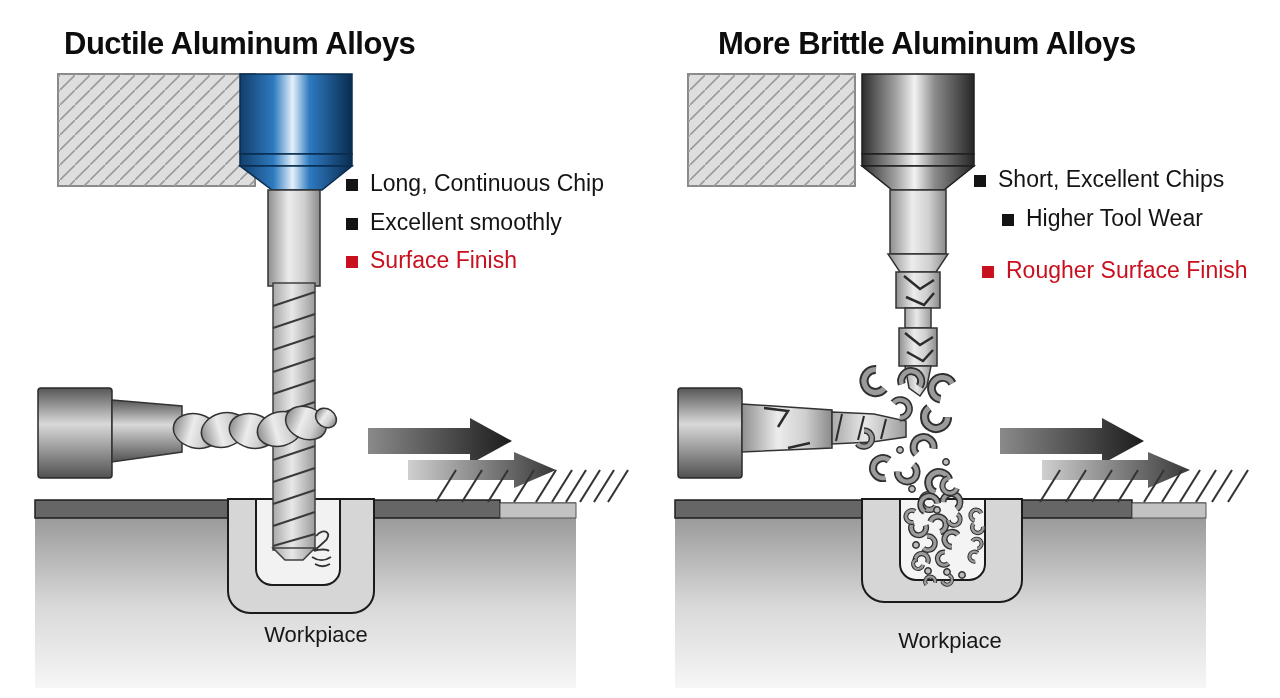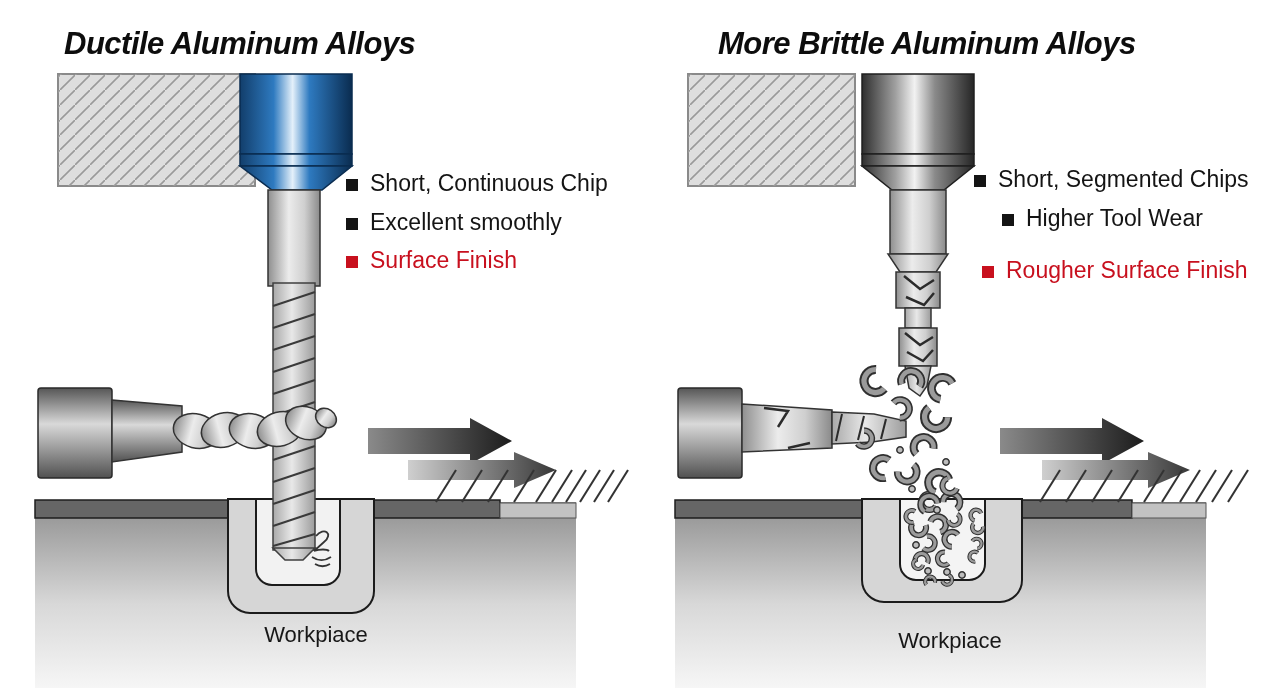--- a/index.html
+++ b/index.html
@@ -1,19 +1,19 @@
 <!DOCTYPE html>
 <html><head>
 <meta charset="utf-8">
 <style>
   html,body{margin:0;padding:0;background:#ffffff;}
   #stage{position:relative;width:1280px;height:698px;background:#ffffff;overflow:hidden;
          font-family:"Liberation Sans", sans-serif;}
   #stage svg{position:absolute;left:0;top:0;}
-  .title{position:absolute;font-size:31px;font-weight:bold;color:#0d0d0d;letter-spacing:-0.5px;white-space:nowrap;font-style:italic;}
+  .title{position:absolute;font-size:31px;font-weight:bold;color:#0d0d0d;letter-spacing:-0.5px;white-space:nowrap;}
   .bullet-row{position:absolute;display:flex;align-items:center;gap:12px;white-space:nowrap;}
   .bullet-sq{width:12px;height:12px;background:#1a1a1a;flex:0 0 auto;margin-top:2px;}
   .bullet-label{font-size:23px;color:#141414;}
   .wp-label{position:absolute;width:200px;text-align:center;font-size:22px;color:#171717;}
 </style>
 </head>
 <body>
 
 <div id="stage">
 
@@ -255,34 +255,34 @@
           <line x1="1228" y1="502" x2="1248" y2="470"></line>
     </g>
   </g>
 </svg>
 
   <div class="title" style="left:64px;top:26px;">Ductile Aluminum Alloys</div>
   <div class="title" style="left:718px;top:26px;">More Brittle Aluminum Alloys</div>
 
   <div class="bullet-row" style="left:346px;top:170px;">
     <span class="bullet-sq" style="background: rgb(20, 20, 20);"></span>
-    <span class="bullet-label" style="color: rgb(20, 20, 20);">Short, Continuous Chip</span>
+    <span class="bullet-label" style="color: rgb(20, 20, 20);">Long, Continuous Chip</span>
   </div>
   <div class="bullet-row" style="left:346px;top:247px;">
     <span class="bullet-sq" style="background: rgb(200, 16, 30);"></span>
     <span class="bullet-label" style="color: rgb(200, 16, 30);">Surface Finish</span>
   </div>
   <div class="bullet-row" style="left:346px;top:209px;">
     <span class="bullet-sq" style="background: rgb(20, 20, 20);"></span>
     <span class="bullet-label" style="color: rgb(20, 20, 20);">Excellent smoothly</span>
   </div>
 
   <div class="bullet-row" style="left:974px;top:166px;">
     <span class="bullet-sq" style="background: rgb(20, 20, 20);"></span>
-    <span class="bullet-label" style="color: rgb(20, 20, 20);">Short, Segmented Chips</span>
+    <span class="bullet-label" style="color: rgb(20, 20, 20);">Short, Excellent Chips</span>
   </div>
   <div class="bullet-row" style="left:982px;top:205px;margin-left:20px;">
     <span class="bullet-sq" style="background: rgb(20, 20, 20);"></span>
     <span class="bullet-label" style="color: rgb(20, 20, 20);">Higher Tool Wear</span>
   </div>
   <div class="bullet-row" style="left:982px;top:257px;">
     <span class="bullet-sq" style="background: rgb(200, 16, 30);"></span>
     <span class="bullet-label" style="color: rgb(200, 16, 30);">Rougher Surface Finish</span>
   </div>
 

